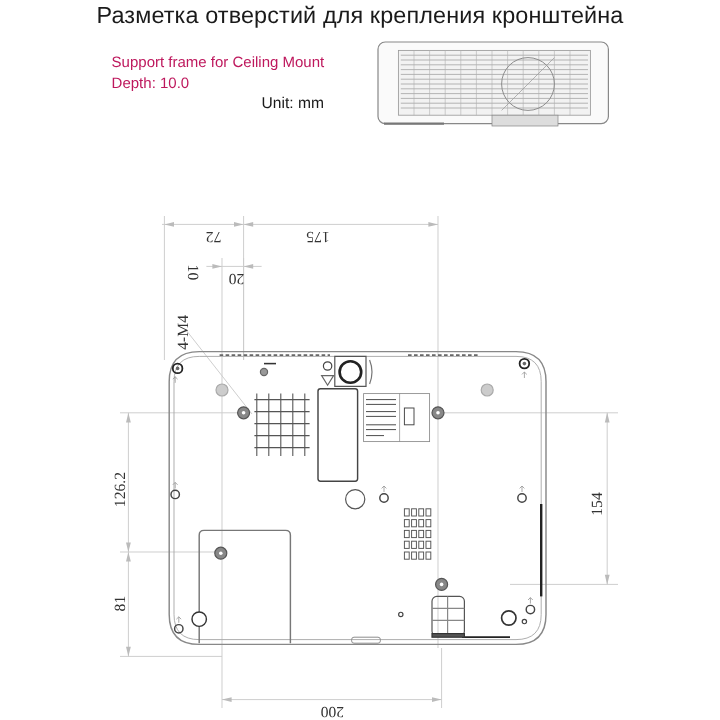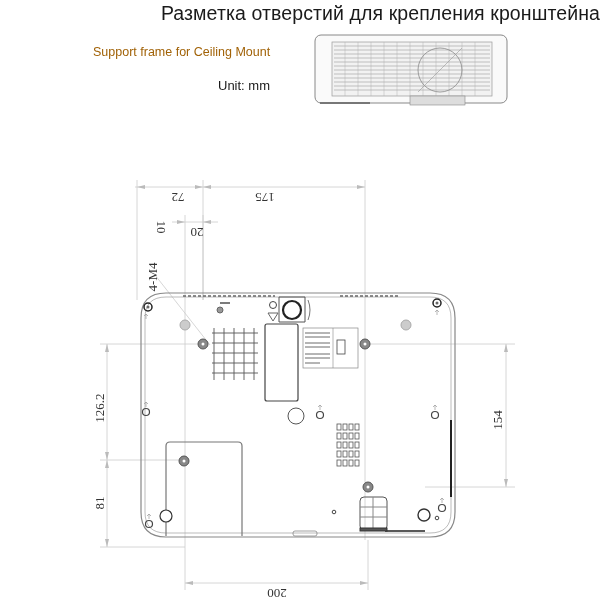--- a/index.html
+++ b/index.html
@@ -1,30 +1,31 @@
 <!DOCTYPE html>
 <html><head>
   <meta charset="utf-8">
   <style>
     html, body { margin: 0; padding: 0; background: #ffffff; }
     body { width: 600px; height: 600px; position: relative; overflow: hidden; font-family: "Liberation Sans", sans-serif; color: #1a1a1a; }
-    .title { position: absolute; left: 0; width: 600px; top: 2px; text-align: right; font-size: 19.5px; letter-spacing: 0.1px; color: #1a1a1a; }
-    .specs { position: absolute; left: 93px; top: 44px; font-size: 12.5px; line-height: 17px; color: #a16207; }
+    .title { position: absolute; left: 0; width: 600px; top: 2px; text-align: center; font-size: 19.5px; letter-spacing: 0.1px; color: #1a1a1a; }
+    .specs { position: absolute; left: 93px; top: 44px; font-size: 12.5px; line-height: 17px; color: #be185d; }
     .specs div { white-space: nowrap; }
     .unit { position: absolute; left: 218px; top: 78px; font-size: 13px; color: #1a1a1a; }
     svg { position: absolute; left: 0; top: 0; }
     .dimtxt { font-family: "Liberation Serif", serif; font-size: 13px; fill: #333; }
   </style>
 </head>
 <body>
 
 <div class="title">Разметка отверстий для крепления кронштейна</div>
 
 <div class="specs">
   <div>Support frame for Ceiling Mount</div>
+  <div>Depth: 10.0</div>
 </div>
 <div class="unit">Unit: mm</div>
 
 <svg width="600" height="600" viewBox="0 0 600 600">
 
   <g>
     <rect x="315" y="35" width="192" height="68" rx="6" fill="#fafafa" stroke="#888" stroke-width="1"></rect>
     <rect x="332" y="42" width="160" height="54" fill="#f2f2f2" stroke="#999" stroke-width="0.7"></rect>
     <g stroke="#9a9a9a" stroke-width="0.6">
       <line x1="334" y1="46" x2="490" y2="46"></line>

